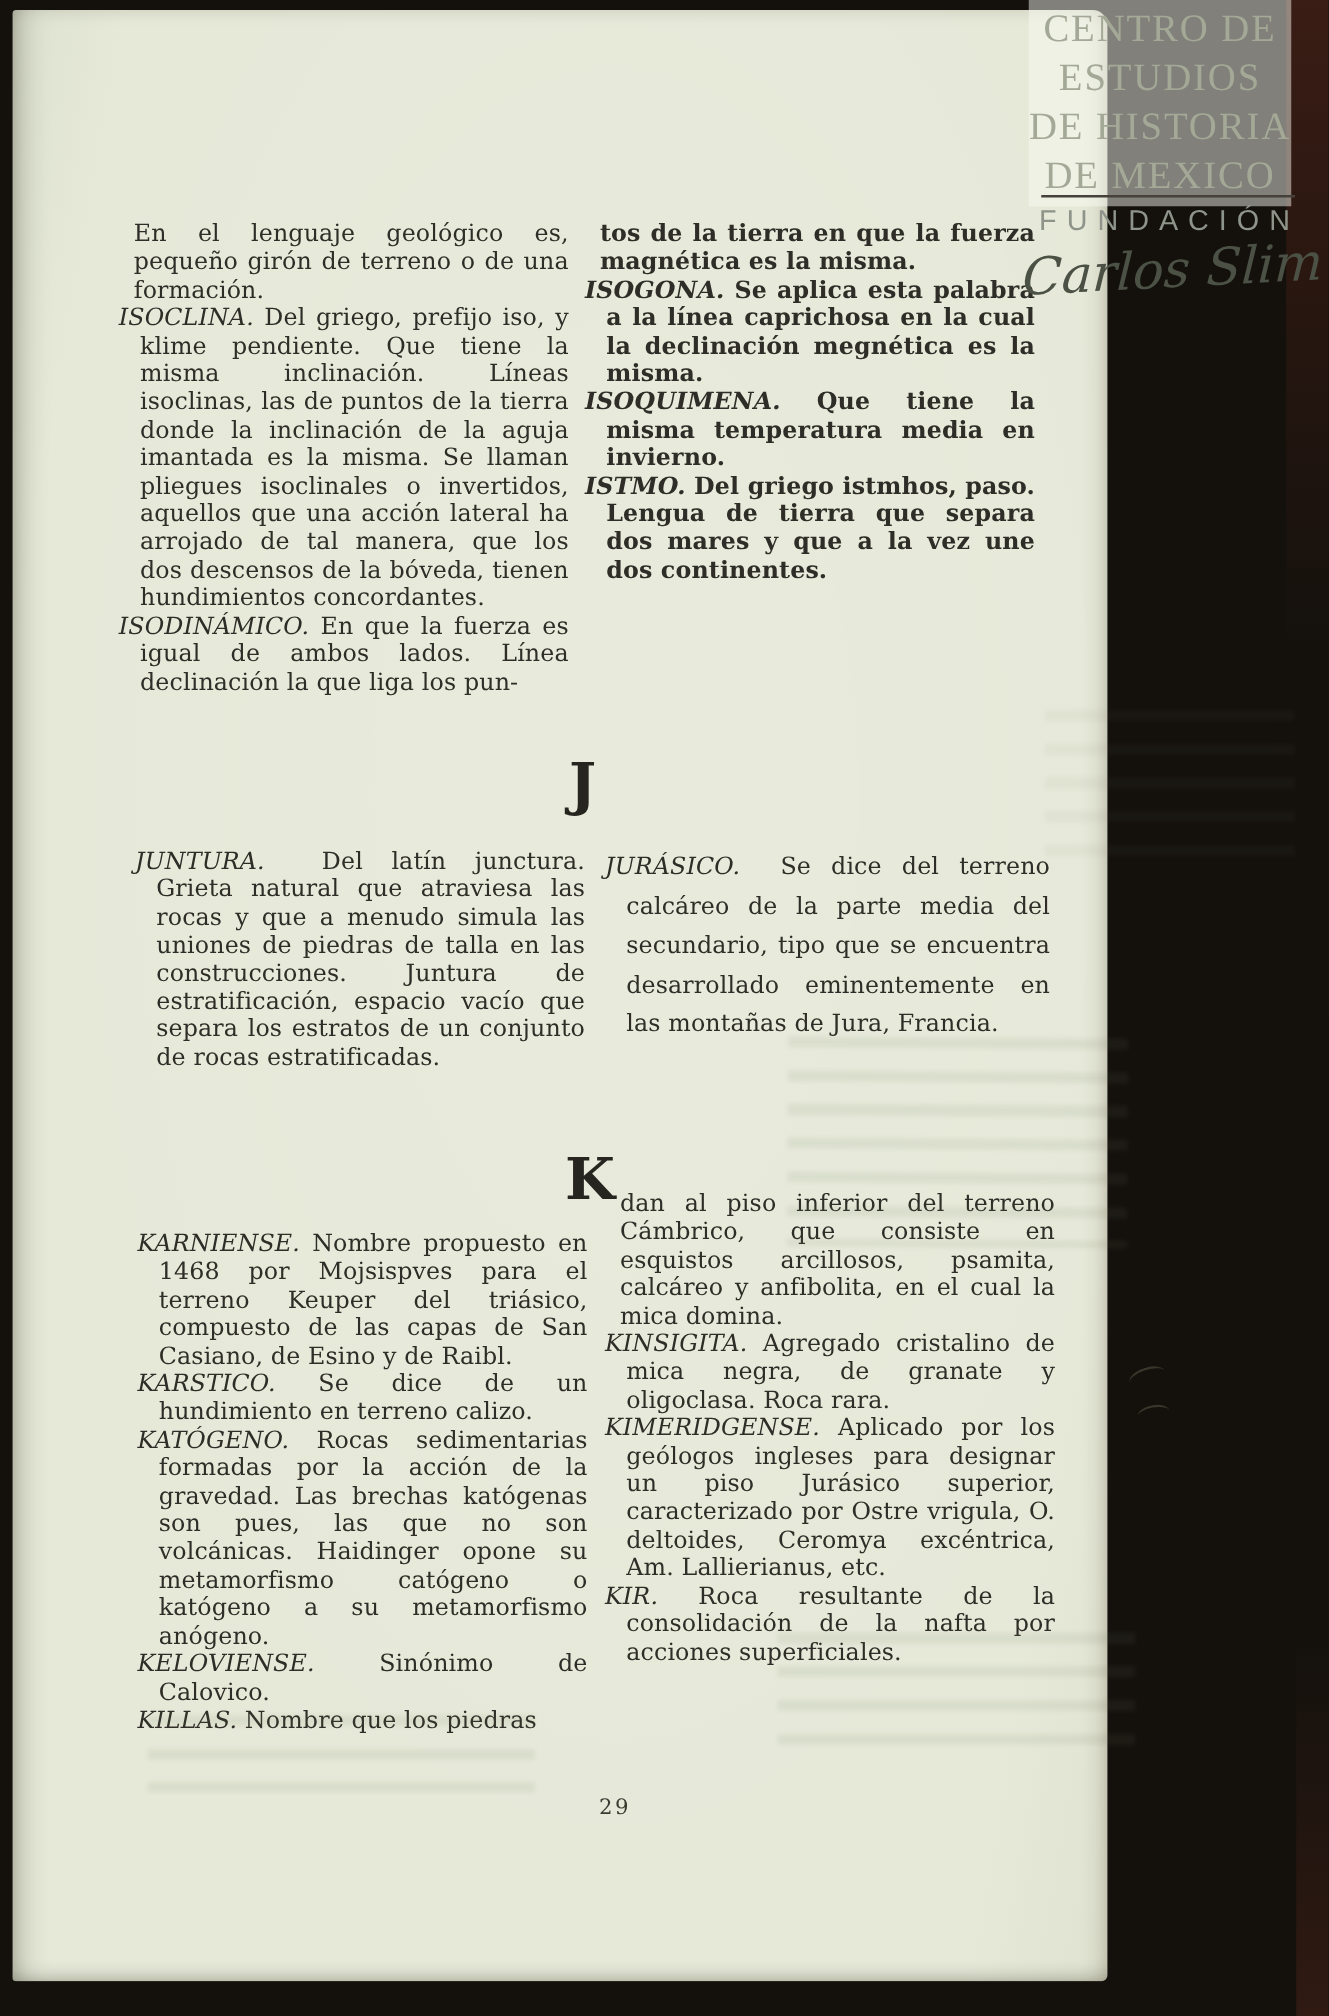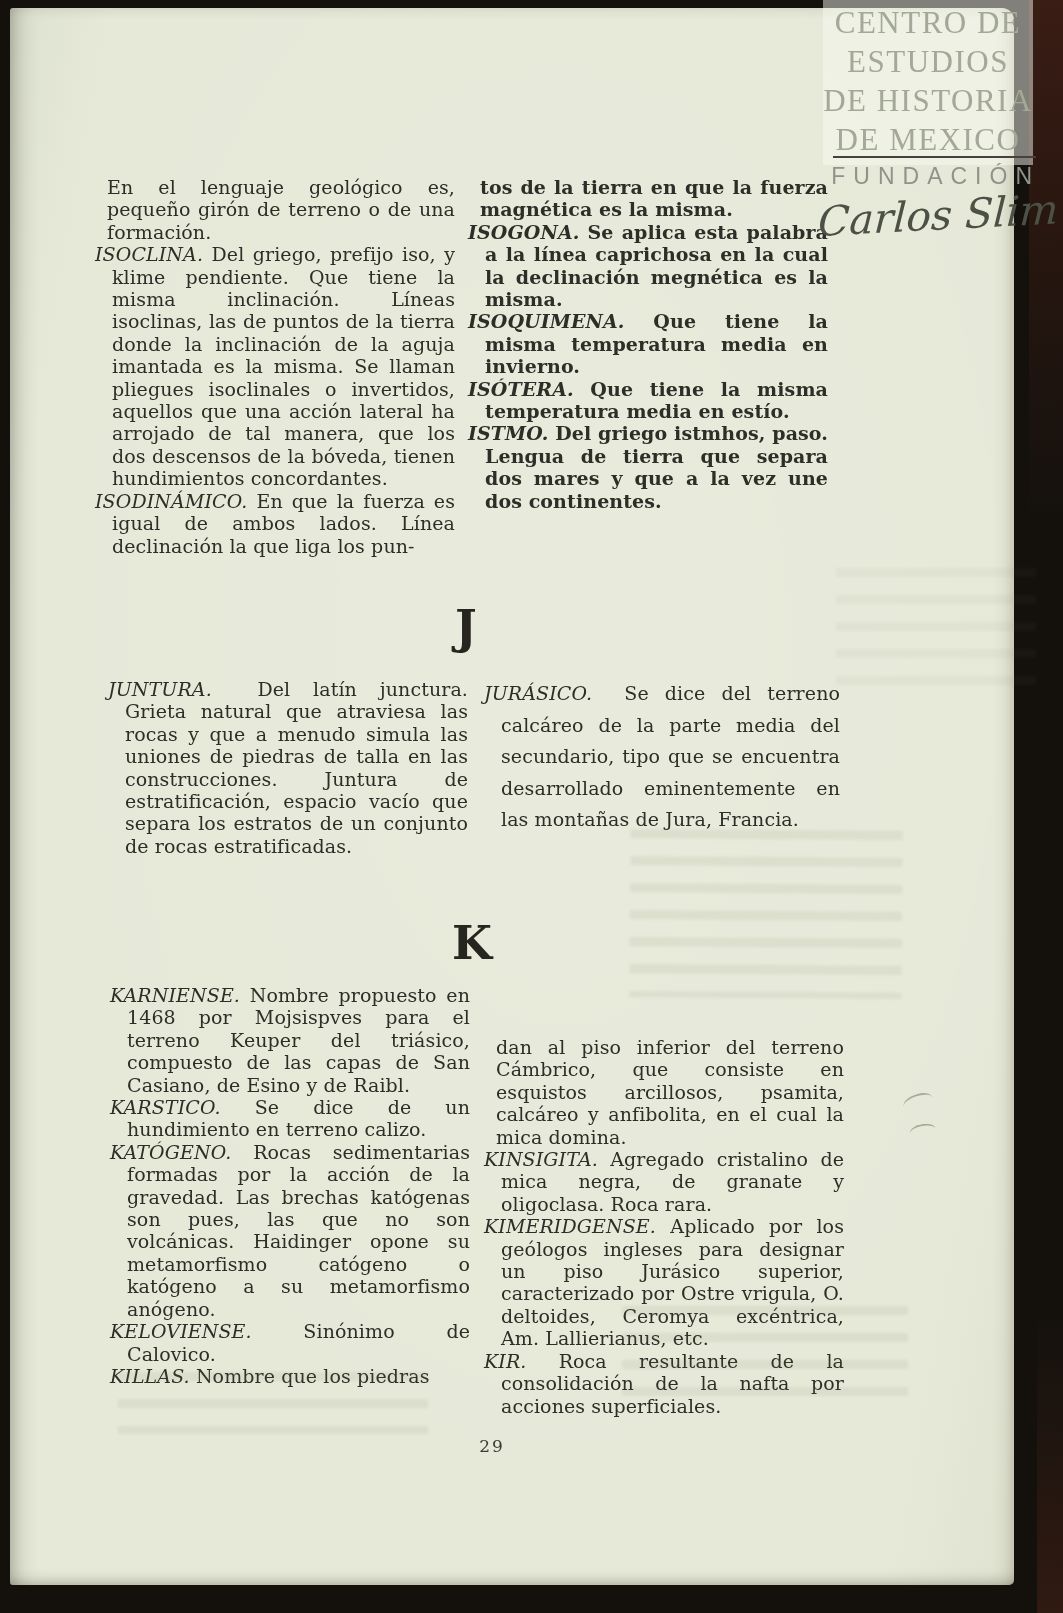--- a/index.html
+++ b/index.html
@@ -7,29 +7,30 @@
     position:relative;width:1063px;height:1613px;overflow:hidden;
     background:#14110d;
     font-family:"DejaVu Serif", serif;
   }
   #scan .tr-tint{position:absolute;right:0;top:0;width:34px;height:520px;
     background:linear-gradient(to bottom, #3a1d15 0%, #2a1710 40%, rgba(20,17,13,0) 100%);}
   #scan .br-tint{position:absolute;right:0;bottom:0;width:26px;height:300px;
     background:linear-gradient(to top, #301a12 0%, rgba(20,17,13,0) 100%);}
 
   #page{
-    position:absolute;left:10px;top:8px;width:1004px;height:1577px;
+    position:absolute;left:10px;top:8px;width:836px;height:1577px;
     background:
       radial-gradient(ellipse at 55% 40%, rgba(255,255,255,0.10), rgba(0,0,0,0) 70%),
       linear-gradient(100deg, #dde1cf 0%, #e6e9d8 8%, #e6e9d8 90%, #dfe2d0 100%),
       #e5e8d7;
     border-radius:3px 12px 5px 3px;
     box-shadow: inset 16px 0 26px -16px rgba(40,40,25,0.45),
                 inset -12px 0 20px -12px rgba(70,50,30,0.30),
                 inset 0 -10px 18px -12px rgba(40,40,25,0.35);
+    padding-left: 40px;
   }
 
   
   .wm-panel{
     position:absolute;left:823px;top:-8px;width:210px;height:173px;
     background:rgba(249,251,243,0.48);
     display:flex;flex-direction:column;justify-content:flex-end;
     padding-bottom:6px;box-sizing:border-box;
   }
   .wm-line{
@@ -56,21 +57,21 @@
     color:#2e2d27;font-size:19px;line-height:22.4px;letter-spacing:0.1px;
   }
   .entry{margin:0;padding-left:17px;text-indent:-17px;}
   .cont{margin:0;padding-left:12px;text-indent:0;}
   .term{font-style:italic;}
   .col-i1{left:85px;top:168px;}
   .col-i2{left:458px;top:168px;font-weight:bold;}
   .col-j1{left:98px;top:670px;}
   .col-j2{left:474px;top:670px;width:356px;line-height:31.6px;}
   .col-k1{left:100px;top:976px;}
-  .col-k2{left:474px;top:1028px;}
+  .col-k2{left:474px;top:944px;}
 
   .letter{
     position:absolute;width:60px;text-align:center;margin:0;
     font-family:"DejaVu Serif", serif;font-weight:700;
     font-size:46px;color:#26251f;
   }
   .letter-j{left:426px;top:592px;}
   .letter-k{left:432px;top:908px;}
 
   .pageno{
@@ -103,21 +104,20 @@
     <div class="col col-i1">
       <p class="cont">En el lenguaje geológico es, pequeño girón de terreno o de una formación.</p>
       <p class="entry"><span class="term">ISOCLINA.</span> <span>Del griego, prefijo iso, y klime pendiente. Que tiene la misma inclinación. Líneas isoclinas, las de puntos de la tierra donde la inclinación de la aguja imantada es la misma. Se llaman pliegues isoclinales o invertidos, aquellos que una acción lateral ha arrojado de tal manera, que los dos descensos de la bóveda, tienen hundimientos concordantes.</span></p>
       <p class="entry"><span class="term">ISODINÁMICO.</span> <span>En que la fuerza es igual de ambos lados. Línea declinación la que liga los pun-</span></p>
     </div>
 
     <div class="col col-i2">
       <p class="cont">tos de la tierra en que la fuerza magnética es la misma.</p>
       <p class="entry"><span class="term">ISOGONA.</span> <span>Se aplica esta palabra a la línea caprichosa en la cual la declinación megnética es la misma.</span></p>
       <p class="entry"><span class="term">ISOQUIMENA.</span> <span>Que tiene la misma temperatura media en invierno.</span></p>
-      <p class="entry"><span class="term">ISÓTERA.</span> <span>Que tiene la misma temperatura media en estío.</span></p>
       <p class="entry"><span class="term">ISTMO.</span> <span>Del griego istmhos, paso. Lengua de tierra que separa dos mares y que a la vez une dos continentes.</span></p>
     </div>
 
     <h2 class="letter letter-j">J</h2>
 
     <div class="col col-j1">
       <p class="entry"><span class="term">JUNTURA.</span>&nbsp; <span>Del latín junctura. Grieta natural que atraviesa las rocas y que a menudo simula las uniones de piedras de talla en las construcciones. Juntura de estratificación, espacio vacío que separa los estratos de un conjunto de rocas estratificadas.</span></p>
     </div>
     <div class="col col-j2">
       <p class="entry"><span class="term">JURÁSICO.</span>&nbsp; <span>Se dice del terreno calcáreo de la parte media del secundario, tipo que se encuentra desarrollado eminentemente en las montañas de Jura, Francia.</span></p>

